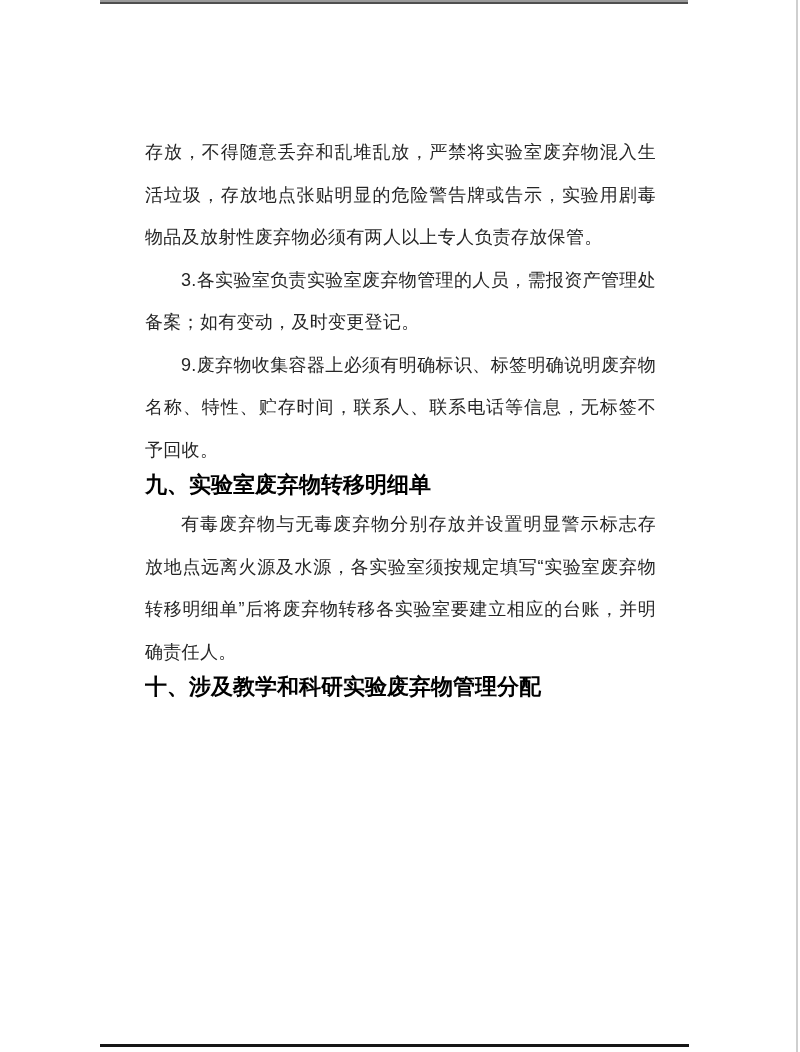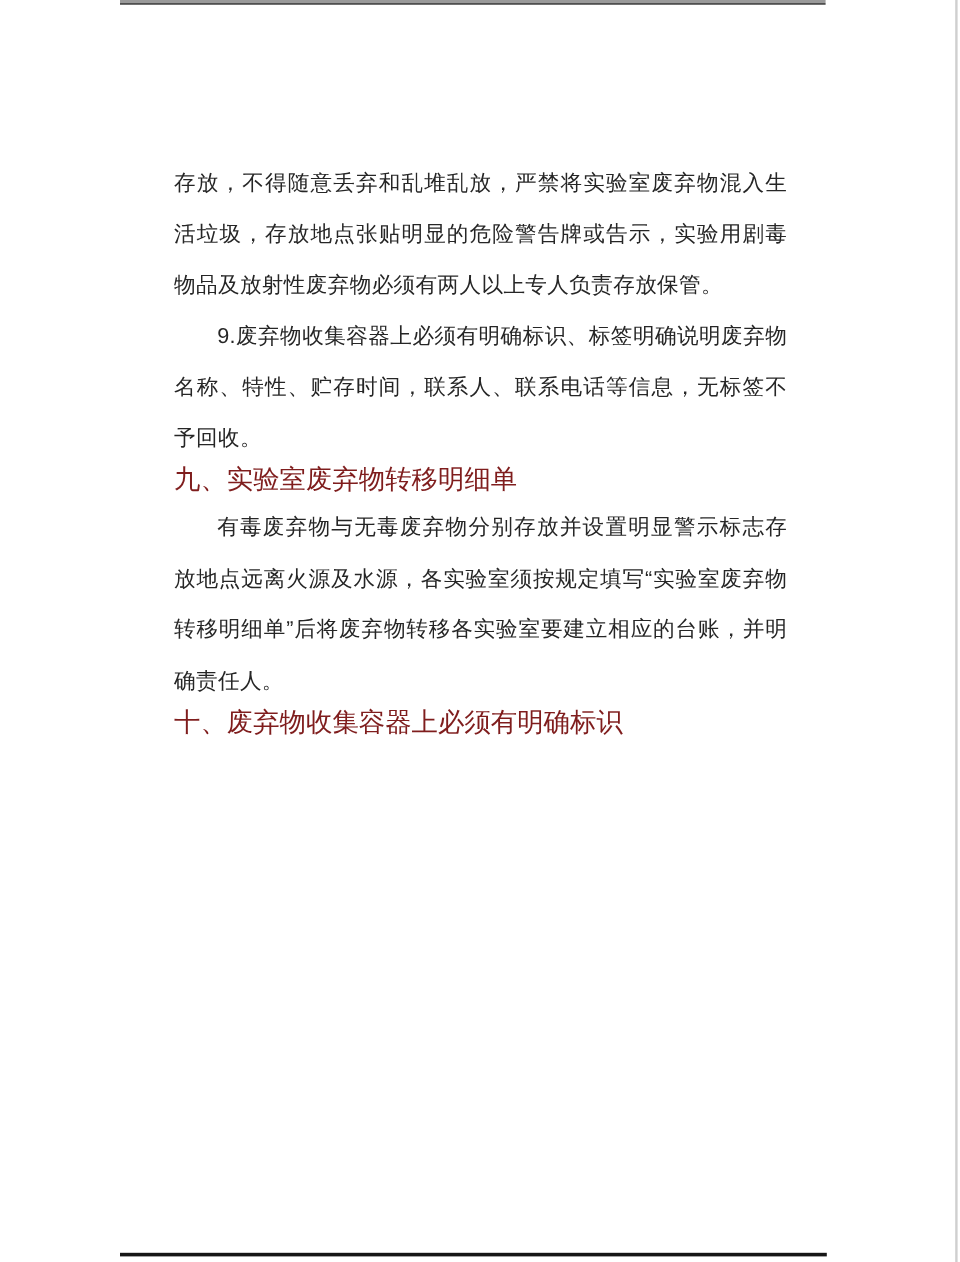--- a/index.html
+++ b/index.html
@@ -55,37 +55,38 @@
     text-align: justify;
     text-justify: inter-character;
     letter-spacing: 0.3px;
   }
   .para.indent {
     text-indent: 2em;
   }
   .heading {
     font-size: 22px;
     line-height: 36px;
-    font-weight: normal;
-    color: #7f1d1d;
+    font-weight: bold;
+    color: #000000;
     text-align: left;
     margin-top: -4px;
   }
 </style>
 </head>
 <body>
 
 <div class="page">
 
   <div class="top-rule"></div>
 
   <div class="content">
     <p class="para">存放，不得随意丢弃和乱堆乱放，严禁将实验室废弃物混入生活垃圾，存放地点张贴明显的危险警告牌或告示，实验用剧毒物品及放射性废弃物必须有两人以上专人负责存放保管。</p>
+    <p class="para indent">3.各实验室负责实验室废弃物管理的人员，需报资产管理处备案；如有变动，及时变更登记。</p>
     <p class="para indent">9.废弃物收集容器上必须有明确标识、标签明确说明废弃物名称、特性、贮存时间，联系人、联系电话等信息，无标签不予回收。</p>
     <h2 class="heading">九、实验室废弃物转移明细单</h2>
     <p class="para indent">有毒废弃物与无毒废弃物分别存放并设置明显警示标志存放地点远离火源及水源，各实验室须按规定填写“实验室废弃物转移明细单”后将废弃物转移各实验室要建立相应的台账，并明确责任人。</p>
-    <h2 class="heading">十、废弃物收集容器上必须有明确标识</h2>
+    <h2 class="heading">十、涉及教学和科研实验废弃物管理分配</h2>
   </div>
 
   <div class="bottom-rule"></div>
   <div class="right-edge-line"></div>
 
 </div>
 
 </body></html>

